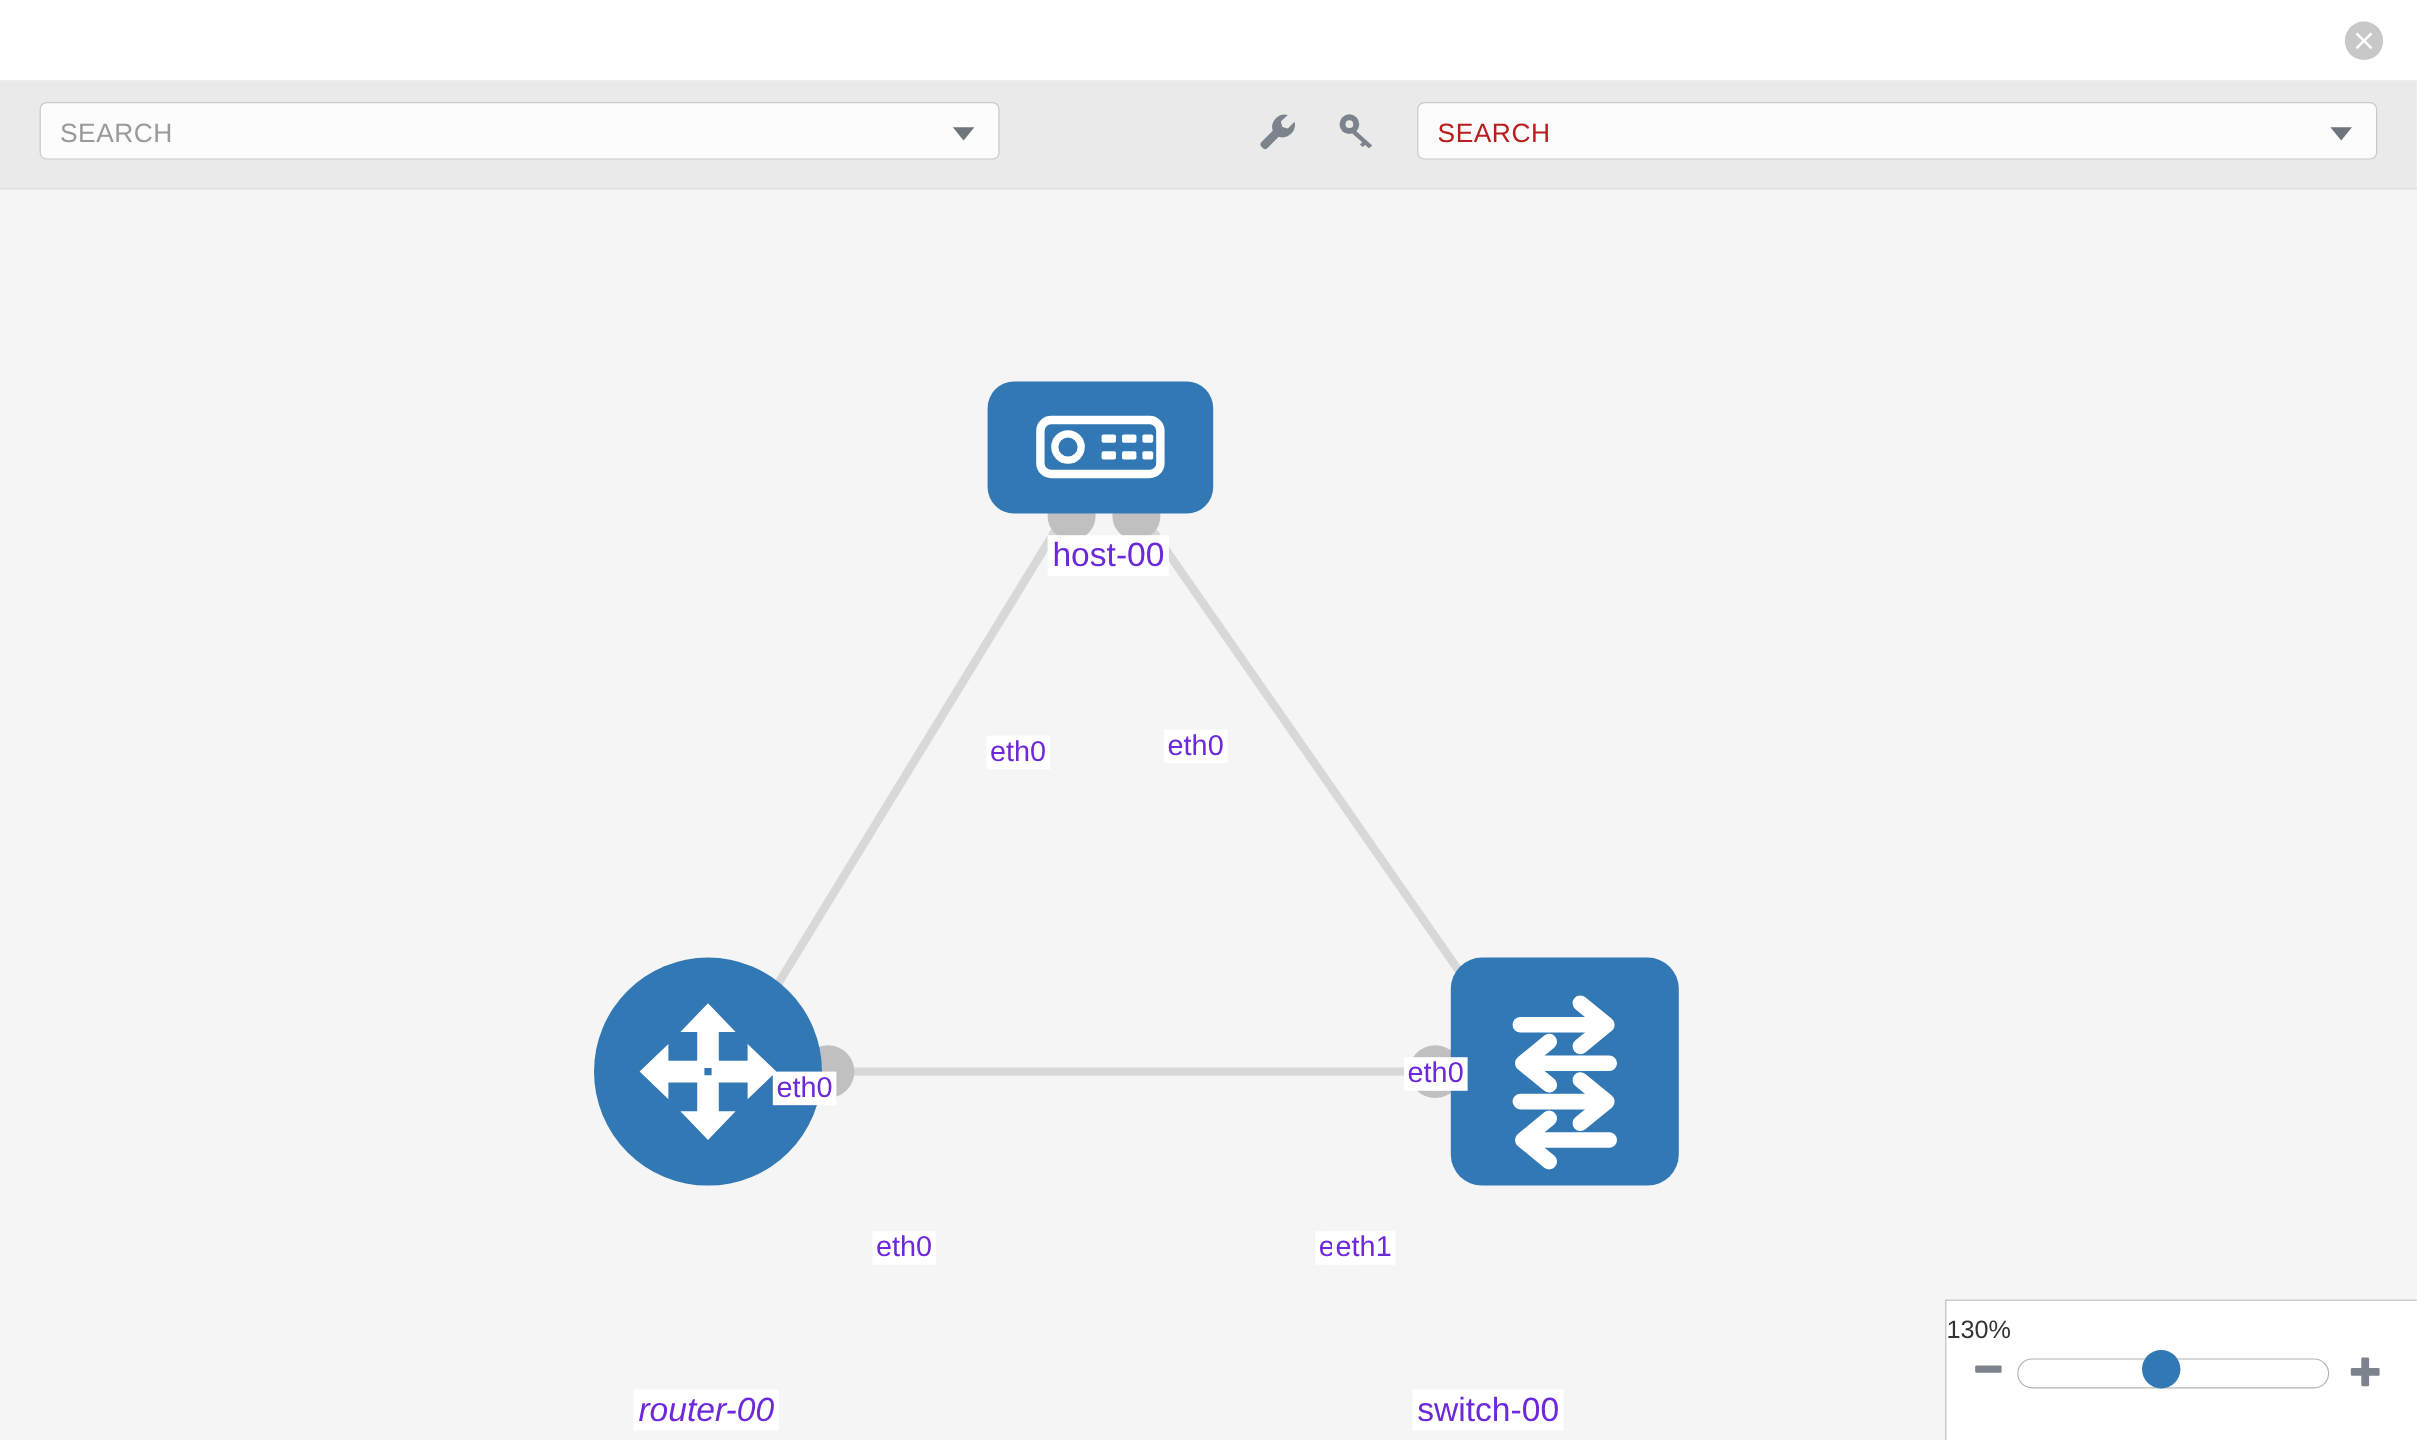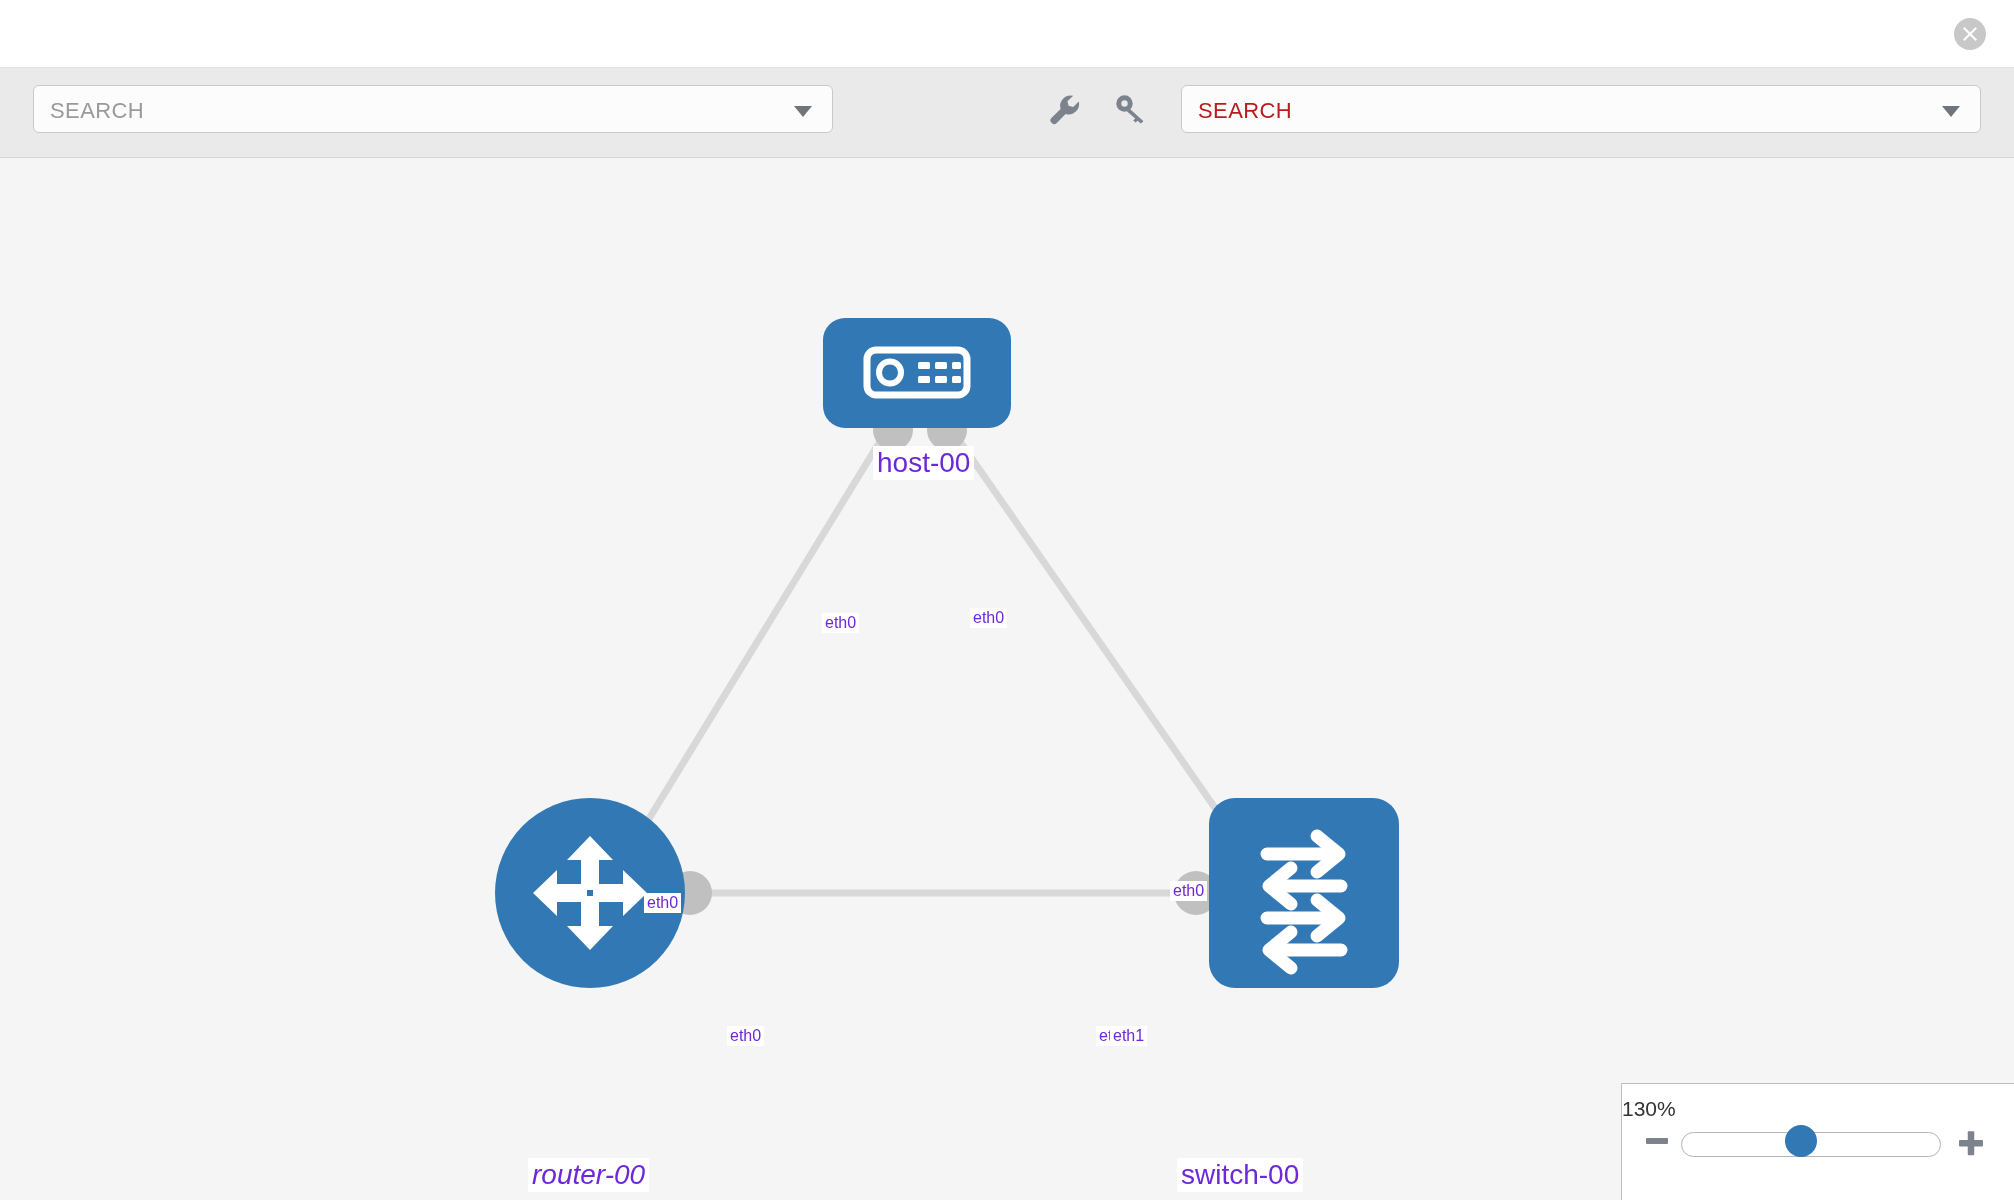--- a/index.html
+++ b/index.html
@@ -112,21 +112,21 @@
   .node-icon svg { position: absolute; left: 0; top: 0; }
 
   .nlabel {
     position: absolute;
     background: #ffffff;
     color: #6d28d9;
     white-space: nowrap;
     line-height: 1;
   }
   .nlabel.big   { font-size: 28px; padding: 3px 4px; }
-  .nlabel.small { font-size: 16px; padding: 2px 3px; }
+  .nlabel.small { font-size: 24px; padding: 2px 3px; }
 
   
   .zoom-panel {
     position: absolute; left: 1621px; top: 1083px;
     width: 393px; height: 117px;
     background: #ffffff;
     border: 1px solid #bfbfbf;
     border-right: none; border-bottom: none;
   }
   .zoom-pct {

